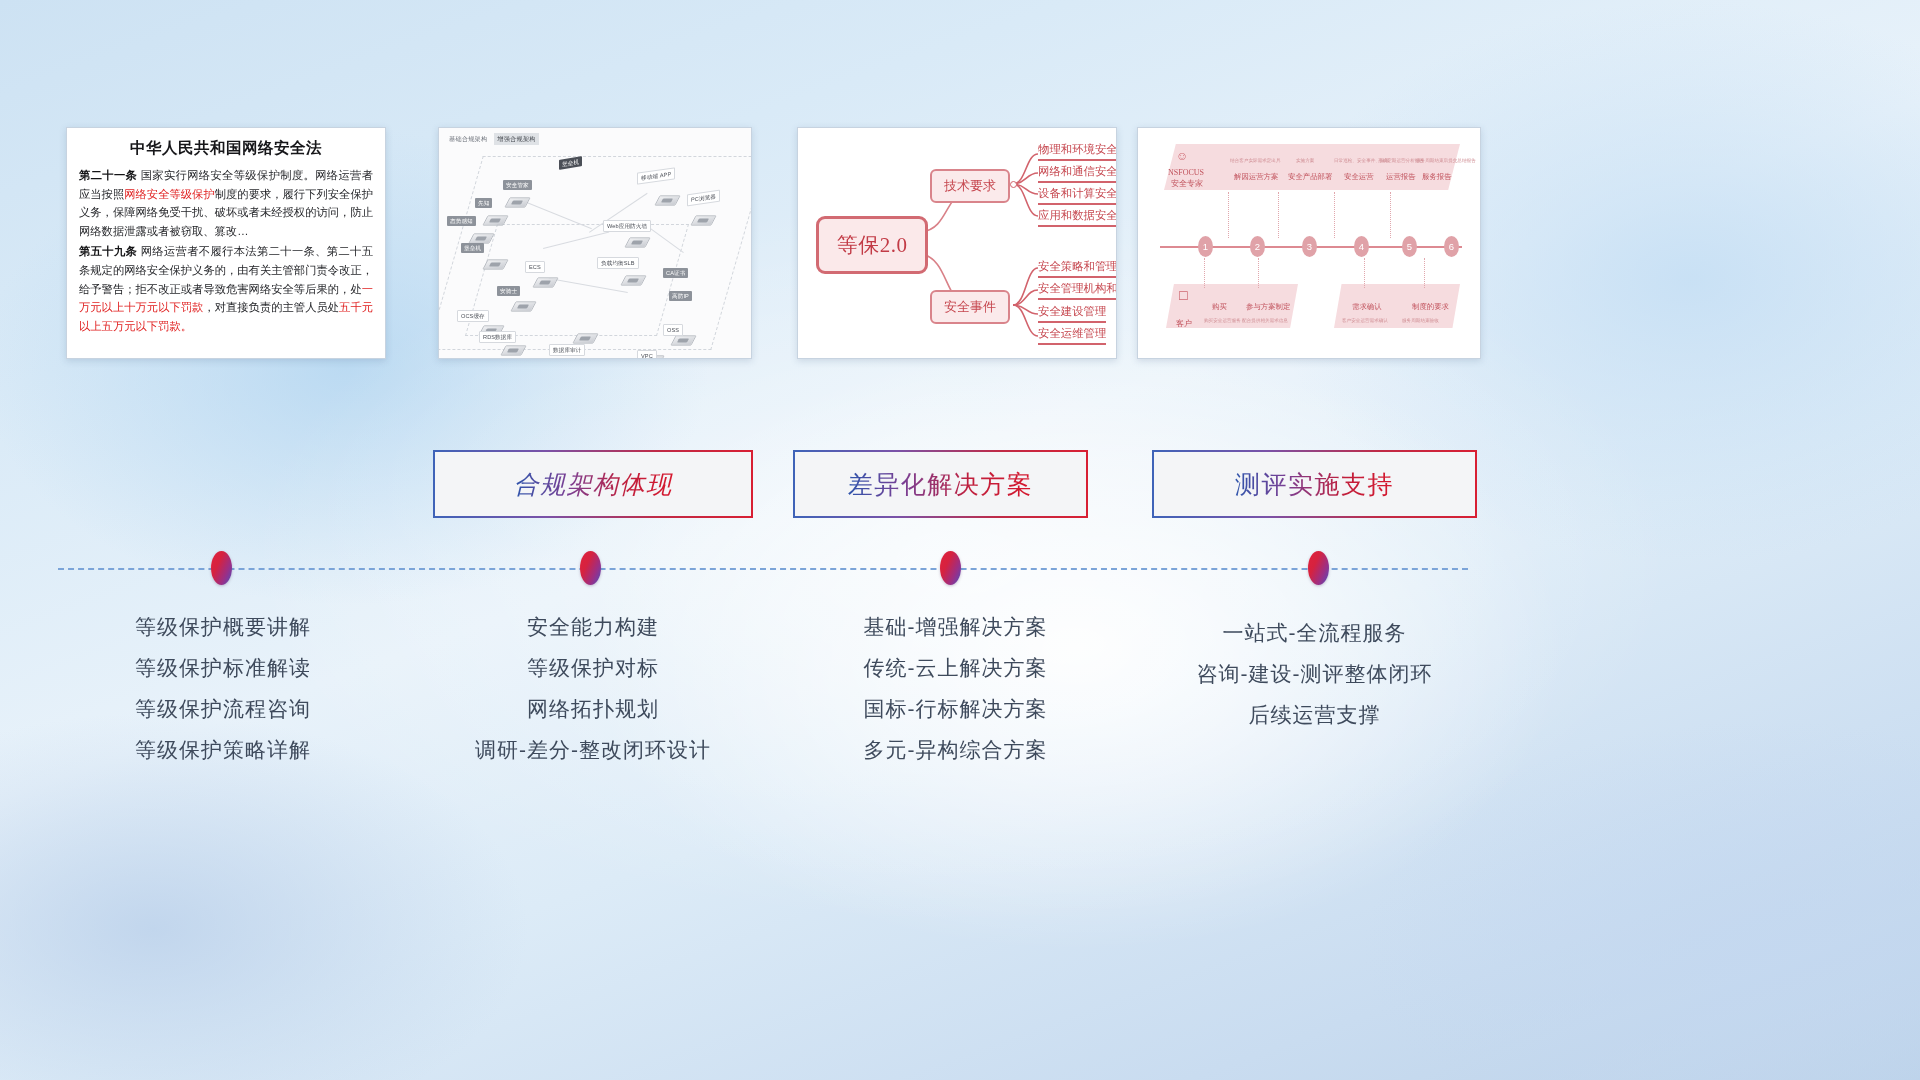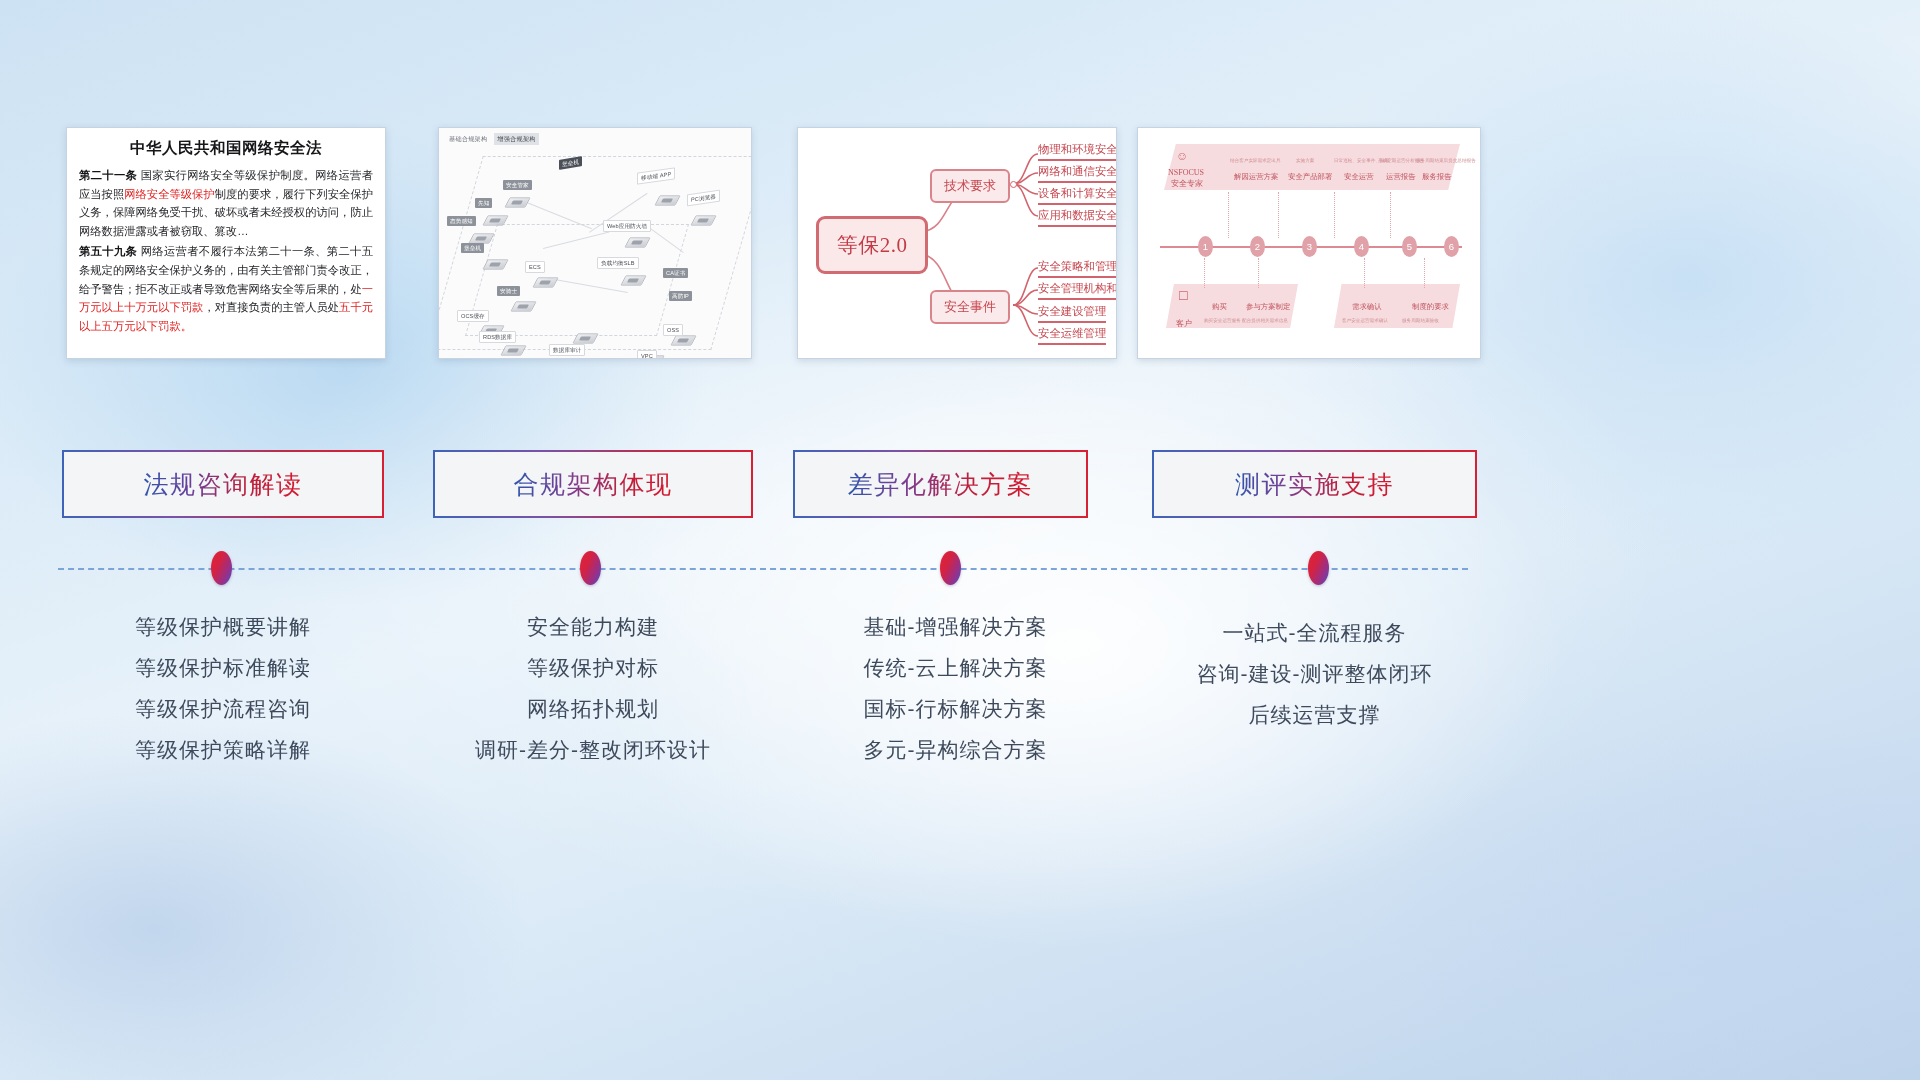--- a/index.html
+++ b/index.html
@@ -236,21 +236,21 @@
   .cat-label {
     font-size: 25px;
     letter-spacing: 1.5px;
     font-weight: 500;
     background: linear-gradient(90deg, #2f55ac 0%, #6a3f9c 30%, #b8223f 62%, #d6182e 100%);
     -webkit-background-clip: text;
     background-clip: text;
     color: transparent;
     -webkit-text-fill-color: transparent;
   }
-  .cat-2 .cat-label { background: linear-gradient(90deg, #2f55ac 0%, #7a3f94 34%, #c01f3c 70%, #d6182e 100%); -webkit-background-clip:text; background-clip:text; -webkit-text-fill-color: transparent; }
+  .cat-2 .cat-label { background: linear-gradient(90deg, #2f55ac 0%, #7a3f94 34%, #c01f3c 70%, #d6182e 100%); -webkit-background-clip:text; background-clip:text;font-style:italic; -webkit-text-fill-color: transparent; }
   .cat-3 .cat-label { background: linear-gradient(90deg, #2f55ac 0%, #7a3f94 30%, #c01f3c 66%, #d6182e 100%); -webkit-background-clip:text; background-clip:text; -webkit-text-fill-color: transparent; }
   .cat-4 .cat-label { background: linear-gradient(90deg, #2f55ac 0%, #7a3f94 32%, #c01f3c 68%, #d6182e 100%); -webkit-background-clip:text; background-clip:text; -webkit-text-fill-color: transparent; }
 
   
   #timeline {
     position: absolute;
     left: 58px; top: 568px;
     width: 1410px; height: 0;
     border-top: 2px dashed #7ba4d8;
   }
@@ -471,23 +471,20 @@
       <div class="nsf-sub" style="left:66px;  top:190px;">购买安全运营服务</div>
       <div class="nsf-lbl" style="left:108px; top:174px;">参与方案制定</div>
       <div class="nsf-sub" style="left:104px; top:190px;">配合提供相关需求信息</div>
       <div class="nsf-lbl" style="left:214px; top:174px;">需求确认</div>
       <div class="nsf-sub" style="left:204px; top:190px;">客户安全运营需求确认</div>
       <div class="nsf-lbl" style="left:274px; top:174px;">制度的要求</div>
       <div class="nsf-sub" style="left:264px; top:190px;">服务周期结束验收</div>
     </div>
   </div>
 
-  <div class="cat-box cat-1">
-    <span class="cat-label">法规咨询解读</span>
-  </div>
   <div class="cat-box cat-2">
     <span class="cat-label">合规架构体现</span>
   </div>
   <div class="cat-box cat-3">
     <span class="cat-label">差异化解决方案</span>
   </div>
   <div class="cat-box cat-4">
     <span class="cat-label">测评实施支持</span>
   </div>
 

